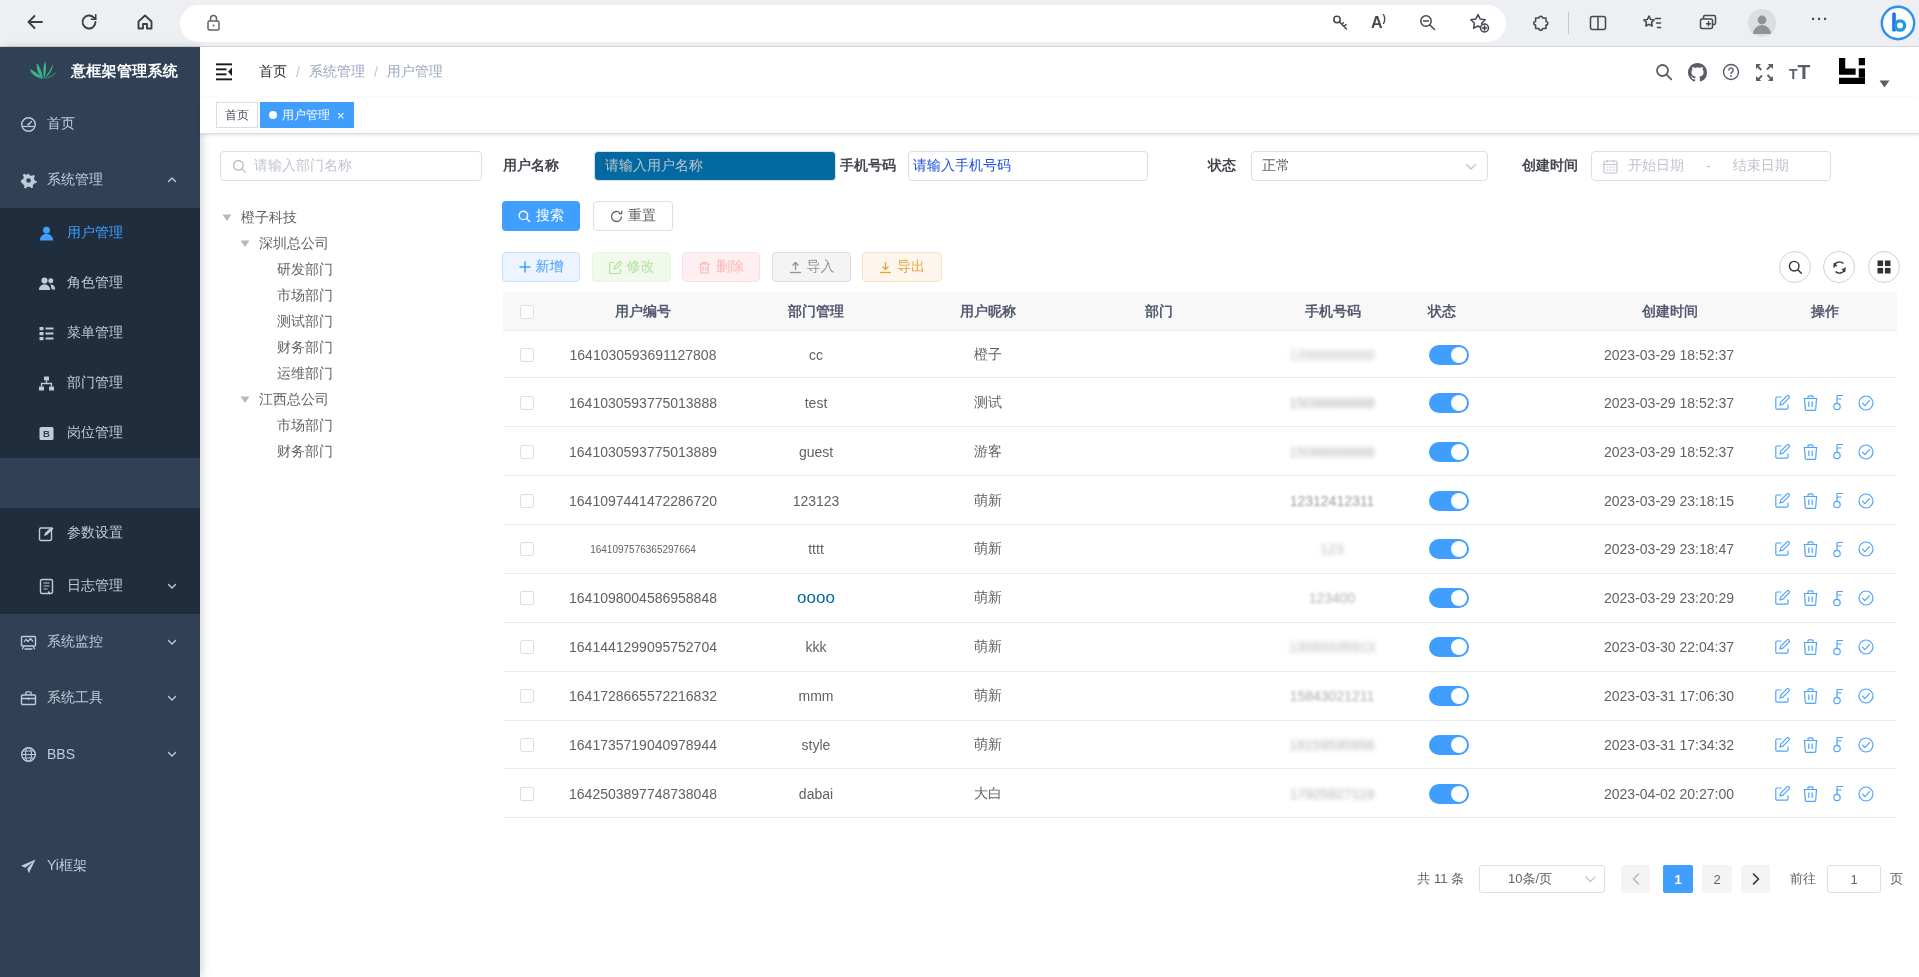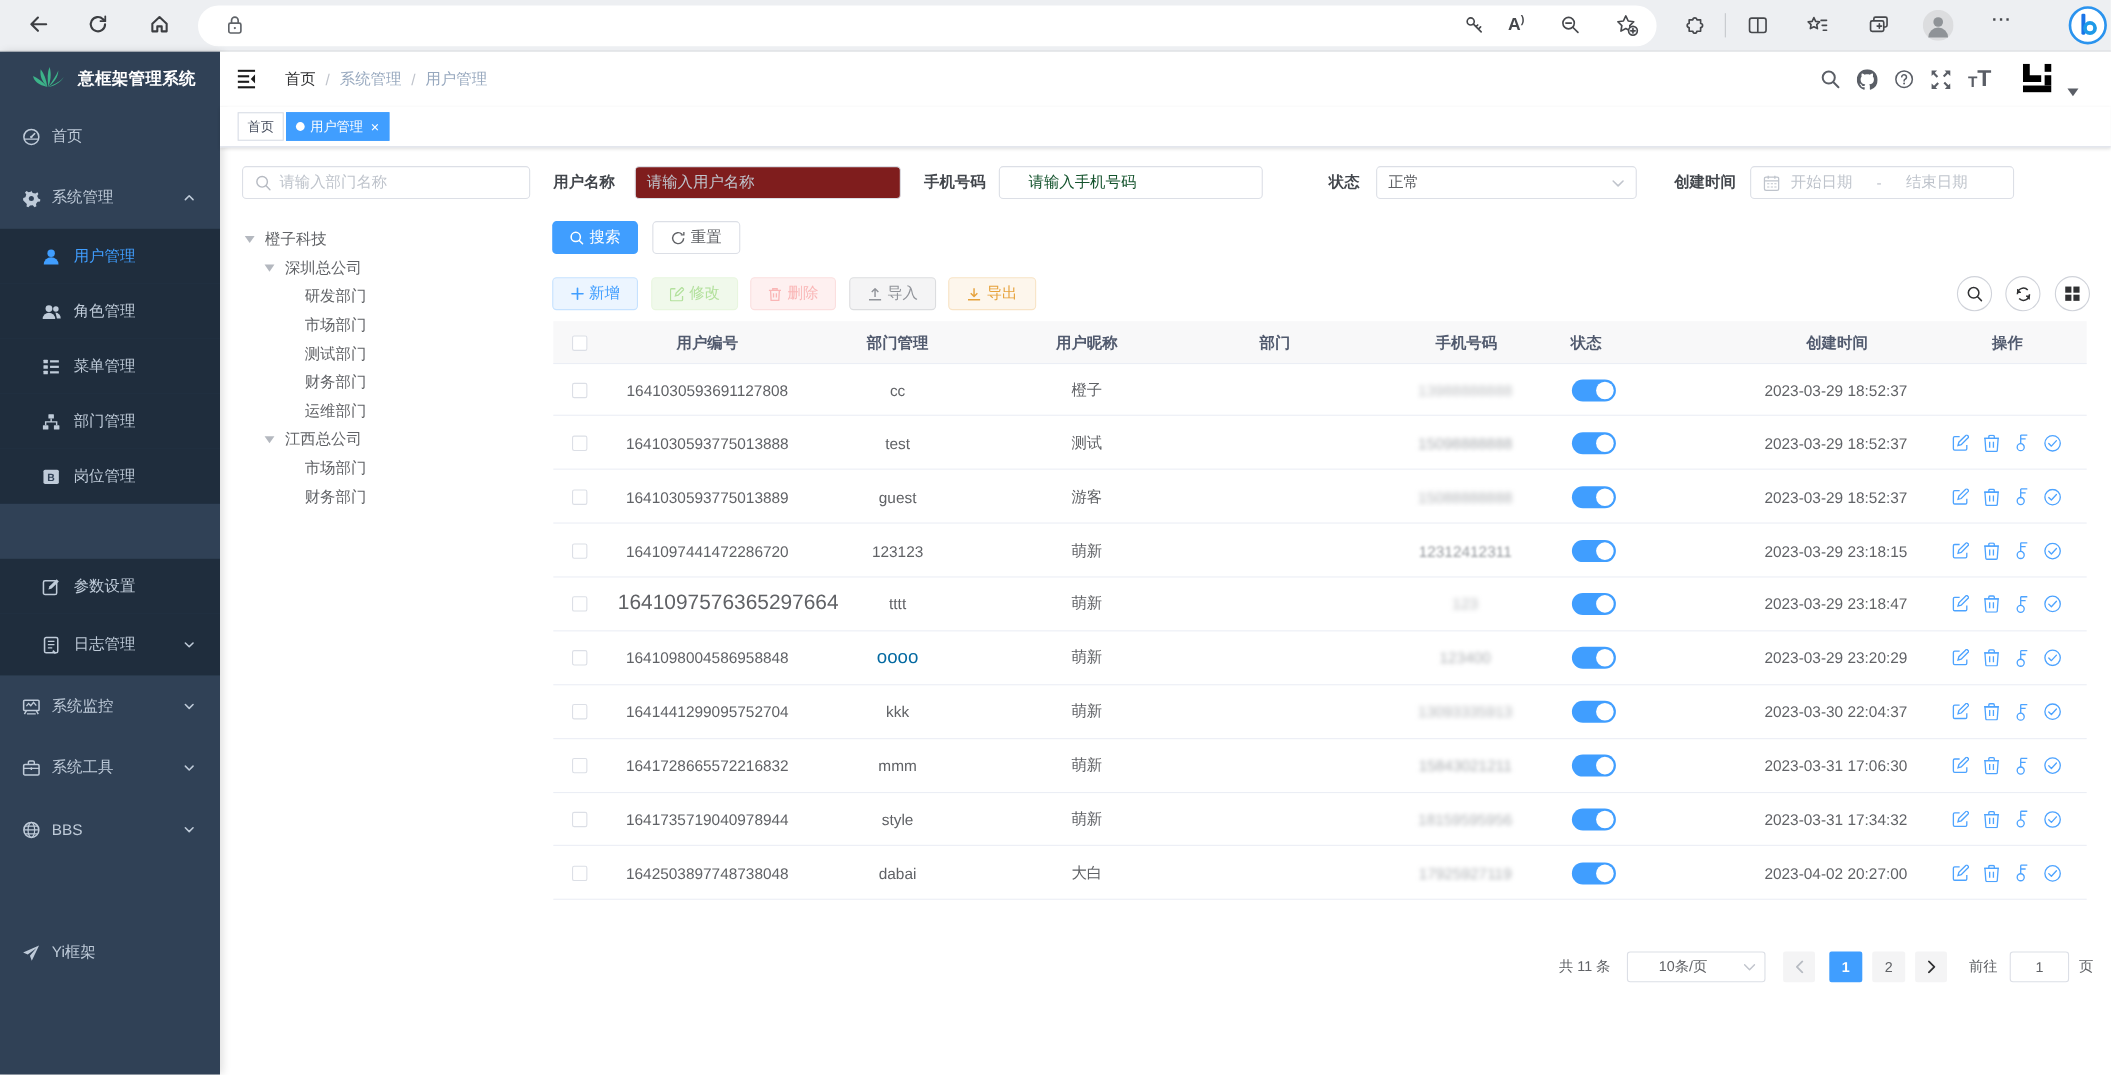--- a/index.html
+++ b/index.html
@@ -315,26 +315,26 @@
     </svg>
 <span style="position:absolute;left:39px;top:50%;transform:translateY(-50%);font-size:14px;color:#606266">江西总公司</span>
   </div>
 <div class="abs" style="left:220px;top:413px;width:262px;height:26px">
 <span style="position:absolute;left:57px;top:50%;transform:translateY(-50%);font-size:14px;color:#606266">市场部门</span>
   </div>
 <div class="abs" style="left:220px;top:439px;width:262px;height:26px">
 <span style="position:absolute;left:57px;top:50%;transform:translateY(-50%);font-size:14px;color:#606266">财务部门</span>
   </div>
 <div class="abs" style="left:503px;top:151px;width:56px;height:30px;display:flex;align-items:center;justify-content:flex-end;font-size:14px;font-weight:bold;color:#43474d">用户名称</div>
-<div class="abs" style="left:577px;top:151px;width:242px;height:30px;border:1px solid #dcdfe6;border-radius:4px;background:#7f1d1d;display:flex;align-items:center">
+<div class="abs" style="left:594px;top:151px;width:242px;height:30px;border:1px solid #dcdfe6;border-radius:4px;background:#0369a1;display:flex;align-items:center">
     <span style="color:#bfc4cc;font-size:14px;margin-left:10px">请输入用户名称</span>
   </div>
 <div class="abs" style="left:840px;top:151px;width:56px;height:30px;display:flex;align-items:center;justify-content:flex-end;font-size:14px;font-weight:bold;color:#43474d">手机号码</div>
 <div class="abs" style="left:908px;top:151px;width:240px;height:30px;border:1px solid #dcdfe6;border-radius:4px;background:#fff;display:flex;align-items:center">
-    <span style="color:#14532d;font-size:14px;margin-left:26px">请输入手机号码</span>
+    <span style="color:#1d4ed8;font-size:14px;margin-left:4px">请输入手机号码</span>
   </div>
 <div class="abs" style="left:1208px;top:151px;width:28px;height:30px;display:flex;align-items:center;justify-content:flex-end;font-size:14px;font-weight:bold;color:#43474d">状态</div>
 <div class="abs" style="left:1251px;top:151px;width:237px;height:30px;border:1px solid #dcdfe6;border-radius:4px;background:#fff;display:flex;align-items:center">
     <span style="color:#606266;font-size:14px;margin-left:10px">正常</span>
 <svg style="position:absolute;right:10px;top:10px" width="12" height="10" viewBox="0 0 12 10" fill="none" stroke="#c0c4cc" stroke-width="1.4" stroke-linecap="round" stroke-linejoin="round">
       <path d="M1.5 2.5L6 7l4.5-4.5"></path>
     </svg>
   </div>
 <div class="abs" style="left:1522px;top:151px;width:56px;height:30px;display:flex;align-items:center;justify-content:flex-end;font-size:14px;font-weight:bold;color:#43474d">创建时间</div>
 <div class="abs" style="left:1591px;top:151px;width:240px;height:30px;border:1px solid #dcdfe6;border-radius:4px;background:#fff;display:flex;align-items:center;font-size:14px;color:#bfc4cc">
@@ -524,21 +524,21 @@
     </svg>
   </div>
 <div class="ic" style="left:1858px;top:492.5px;width:16px;height:16px">
     <svg width="16" height="16" viewBox="0 0 16 16" fill="none" stroke="#4da3ff" stroke-width="1.2">
       <circle cx="8" cy="8" r="7"></circle>
       <path d="M4.5 8.2l2.4 2.4 4.6-5" stroke-linecap="round" stroke-linejoin="round"></path>
     </svg>
   </div>
 <div class="abs" style="left:503px;top:525px;width:1394px;height:48.5px;border-bottom:1px solid #ebeef5"></div>
 <div class="abs" style="left:520px;top:542.25px;width:14px;height:14px;border:1px solid #dcdfe6;border-radius:2px;background:#fff"></div>
-<div class="abs" style="left:552px;top:539.25px;width:220px;height:20px;display:flex;align-items:center;justify-content:center;font-size:19px;color:#606266">1641097576365297664</div>
+<div class="abs" style="left:533.0px;top:539.25px;width:220px;height:20px;display:flex;align-items:center;justify-content:center;font-size:10px;color:#606266">1641097576365297664</div>
 <div class="abs" style="left:706.0px;top:539.25px;width:220px;height:20px;display:flex;align-items:center;justify-content:center;font-size:14px;color:#606266">tttt</div>
 <div class="abs" style="left:878.0px;top:539.25px;width:220px;height:20px;display:flex;align-items:center;justify-content:center;font-size:14px;color:#606266">萌新</div>
 <div class="abs" style="left:1312.0px;top:540.25px;width:40px;height:18px;overflow:hidden;border-radius:3px">
 <div style="position:absolute;left:0;top:0;width:100%;height:100%;display:flex;align-items:center;justify-content:center;font-size:14px;color:#73787e;filter:blur(2.2px)">123</div>
 <div style="position:absolute;left:0;top:0;width:100%;height:100%;background:rgba(255,255,255,0.48)"></div>
   </div>
 <div class="abs" style="left:1429px;top:539.25px;width:40px;height:20px;background:#409eff;border-radius:10px">
     <div style="position:absolute;right:2px;top:2px;width:16px;height:16px;background:#fff;border-radius:50%"></div>
   </div>
 <div class="abs" style="left:1559.0px;top:539.25px;width:220px;height:20px;display:flex;align-items:center;justify-content:center;font-size:14px;color:#606266">2023-03-29 23:18:47</div>

